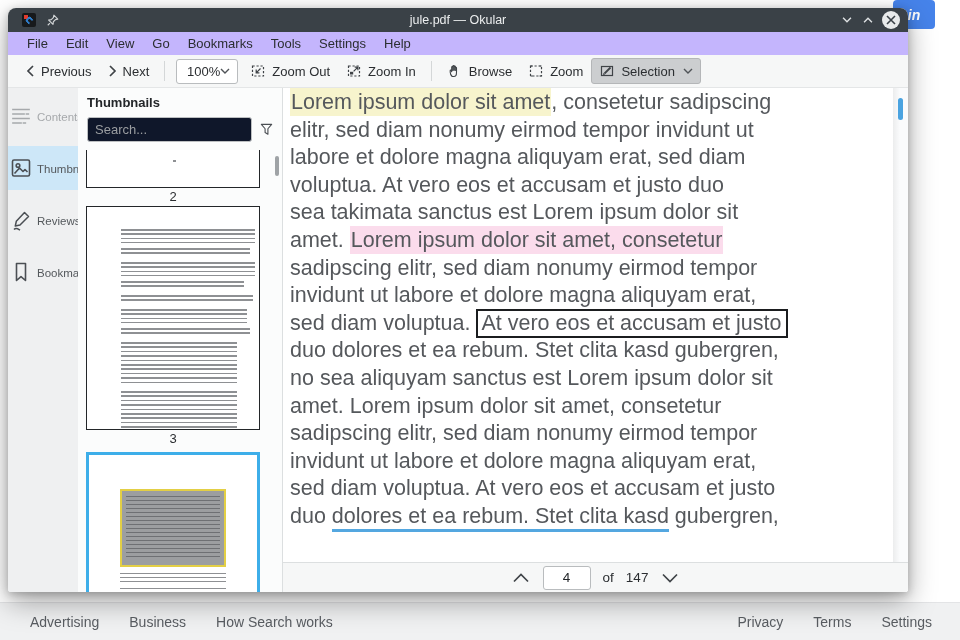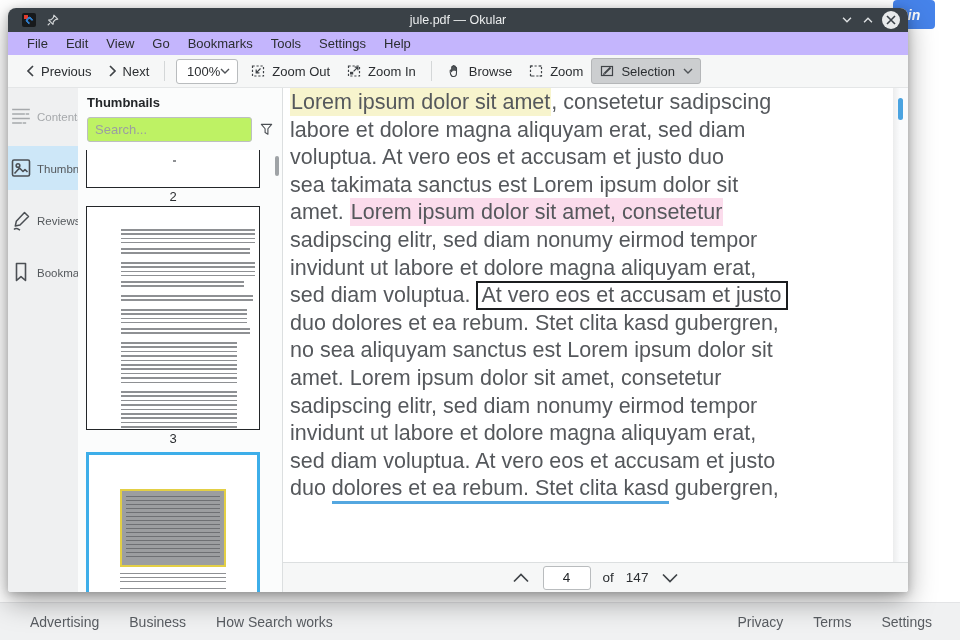--- a/index.html
+++ b/index.html
@@ -54,21 +54,21 @@
   .s-item.active{background:#cde7f8;}
   .s-item.disabled{color:#a6a9ac;cursor:default;}
   .s-item.disabled svg{color:#a6a9ac;}
 
   
   .thumbpanel{width:205px;background:#fbfcfc;border-right:1px solid #dcdfe0;display:flex;
     flex-direction:column;flex:0 0 auto;}
   .tp-header{font-weight:bold;font-size:13px;color:#232629;padding:7px 9px 4px;}
   .tp-search{display:flex;align-items:center;gap:7px;padding:3px 8px 8px 9px;}
   .tp-search input{flex:1;min-width:0;height:25px;border:1px solid #bcbfc1;border-radius:3px;
-    background:#bef264;font-size:13px;padding:0 7px;color:#6d7174;outline:none;}
+    background:#0f172a;font-size:13px;padding:0 7px;color:#6d7174;outline:none;}
   .tp-search input::placeholder{color:#9b9ea1;}
   .tp-list{position:relative;flex:1;overflow:hidden;}
   .thumb{width:174px;margin-left:8px;background:#fff;border:1px solid #232629;position:relative;overflow:hidden;cursor:pointer;}
   .thumb.cut-top{border-top:none;height:38px;}
   .thumb-label{width:174px;margin-left:8px;text-align:center;font-size:13px;color:#2b2e31;height:18px;line-height:18px;}
   .p2-mark{position:absolute;left:50%;top:10px;width:3px;height:2px;background:#8e9093;}
   .p3{height:224px;}
   .p3 .tx{margin-left:34px;margin-right:22px;background:repeating-linear-gradient(to bottom,#8e9093 0 1.6px,transparent 1.6px 4.4px);}
   .p4{height:160px;border:3px solid #3daee9;margin-top:4px;}
   .p4-box{margin:34px auto 0;width:106px;height:78px;background:#9c9ea0;border:2px solid #e3cf45;
@@ -286,20 +286,21 @@
               <div class="tx" style="height:10px"></div>
               <div class="tx" style="height:8px;margin-top:5px"></div>
             </div>
             <div class="tp-scroll"></div>
           </div>
       </div>
 
       <div class="docarea">
         <div class="doctext" id="doctext">
             <div><span class="hl-yellow">Lorem ipsum dolor sit amet</span><span>, consetetur sadipscing</span></div>
+            <div><span>elitr, sed diam nonumy eirmod tempor invidunt ut</span></div>
             <div><span>labore et dolore magna aliquyam erat, sed diam</span></div>
             <div><span>voluptua. At vero eos et accusam et justo duo</span></div>
             <div><span>sea takimata sanctus est Lorem ipsum dolor sit</span></div>
             <div><span>amet. </span><span class="hl-pink">Lorem ipsum dolor sit amet, consetetur</span></div>
             <div><span>sadipscing elitr, sed diam nonumy eirmod tempor</span></div>
             <div><span>invidunt ut labore et dolore magna aliquyam erat,</span></div>
             <div><span>sed diam voluptua. </span><span class="boxed">At vero eos et accusam et justo</span></div>
             <div><span>duo dolores et ea rebum. Stet clita kasd gubergren,</span></div>
             <div><span>no sea aliquyam sanctus est Lorem ipsum dolor sit</span></div>
             <div><span>amet. Lorem ipsum dolor sit amet, consetetur</span></div>

